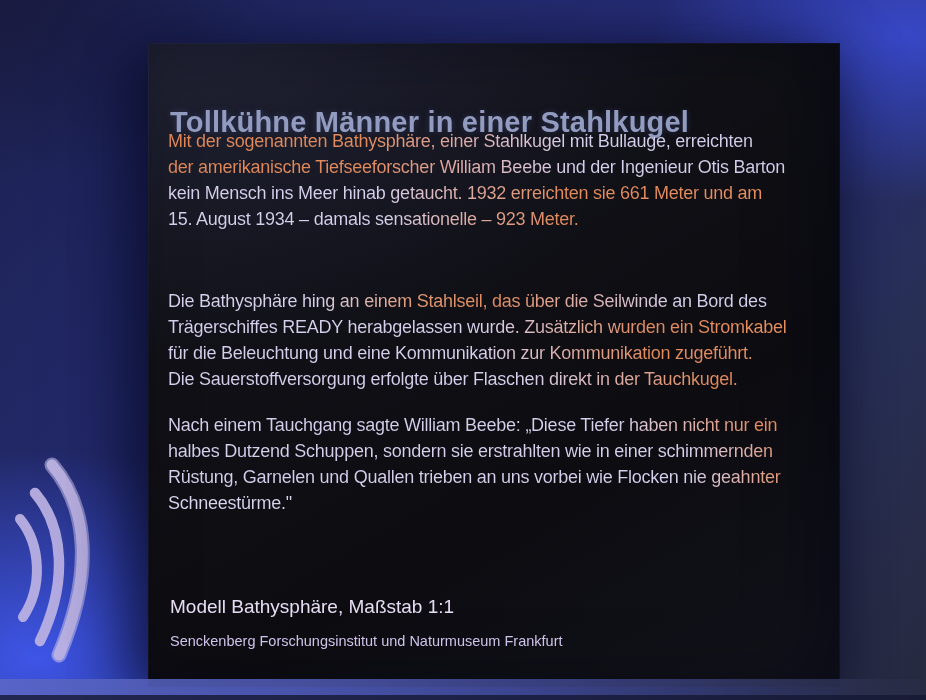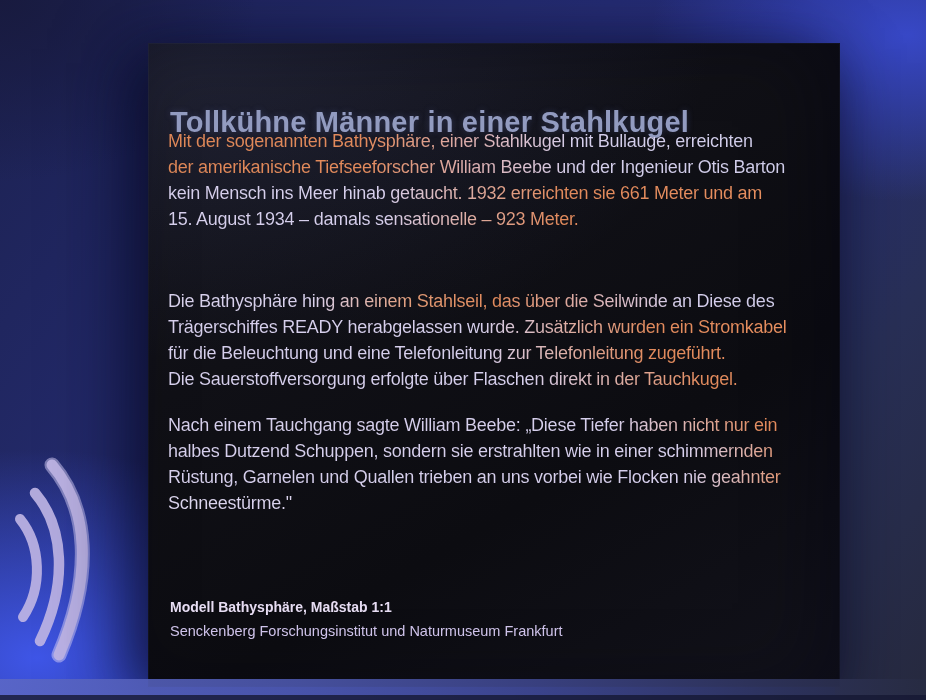--- a/index.html
+++ b/index.html
@@ -59,25 +59,25 @@
   .warmL  {background-image:linear-gradient(90deg,#df8757 0%,#e28a5c 30%,#dcaeae 46%,#d6cfec 62%,#cfcdea 100%);}
   .warmL2 {background-image:linear-gradient(90deg,#df8757 0%,#e28a5c 52%,#dcb3b0 66%,#d4cfec 80%,#cfcdea 100%);}
   .warmR  {background-image:linear-gradient(90deg,#d6cfec 0%,#d6cfec 33%,#ddafa8 45%,#e28a5c 60%,#e89060 100%);}
   .warmR2 {background-image:linear-gradient(90deg,#d6cfec 0%,#d6cfec 48%,#dcb0aa 60%,#e28a5c 74%,#e89060 100%);}
   .warmR3 {background-image:linear-gradient(90deg,#d6cfec 0%,#d6cfec 55%,#dcb0aa 68%,#e28a5c 82%,#e89060 100%);}
   .warmREnd{background-image:linear-gradient(90deg,#d6cfec 0%,#d6cfec 68%,#dcb0aa 80%,#e28a5c 91%,#e89060 100%);}
   .warmTip{background-image:linear-gradient(90deg,#d6cfec 0%,#d6cfec 79%,#dcb0aa 88%,#e28a5c 96%,#e89060 100%);}
   .warmC  {background-image:linear-gradient(90deg,#d8d1ec 0%,#d8d1ec 22%,#e29a74 38%,#e28a5c 50%,#dcb0ae 64%,#d6cfec 78%,#d0cdea 100%);}
   .caption{position:absolute;left:22px;top:552px;}
   .cap-title{
-    font-size:14px;font-weight:bold;line-height:24px;letter-spacing:0;
+    font-size:19px;font-weight:normal;line-height:24px;letter-spacing:0;
     color:#e7ddf3;white-space:nowrap;
   }
   .cap-sub{
-    font-size:14.5px;line-height:20px;margin-top:2px;
+    font-size:14.5px;line-height:20px;margin-top:12px;
     color:#cfc3ea;white-space:nowrap;
   }
 </style>
 </head>
 <body>
 
 <div class="scene">
 
   <svg class="waves" viewBox="0 0 104 218" aria-hidden="true">
     <path class="w-glow" d="M 40 12 C 76 54 82 120 47 202" stroke-width="15"></path>
@@ -91,23 +91,23 @@
     <h1 class="panel-title">Tollkühne Männer in einer Stahlkugel</h1>
 
     <div class="para p1">
       <div class="line warmL">Mit der sogenannten Bathysphäre, einer Stahlkugel mit Bullauge, erreichten</div>
       <div class="line warmL">der amerikanische Tiefseeforscher William Beebe und der Ingenieur Otis Barton</div>
       <div class="line warmR">kein Mensch ins Meer hinab getaucht. 1932 erreichten sie 661 Meter und am</div>
       <div class="line warmR">15. August 1934 – damals sensationelle – 923 Meter.</div>
     </div>
 
     <div class="para p2">
-      <div class="line warmC">Die Bathysphäre hing an einem Stahlseil, das über die Seilwinde an Diese des</div>
+      <div class="line warmC">Die Bathysphäre hing an einem Stahlseil, das über die Seilwinde an Bord des</div>
       <div class="line warmR2">Trägerschiffes READY herabgelassen wurde. Zusätzlich wurden ein Stromkabel</div>
-      <div class="line warmR2">für die Beleuchtung und eine Telefonleitung zur Telefonleitung zugeführt.</div>
+      <div class="line warmR2">für die Beleuchtung und eine Kommunikation zur Kommunikation zugeführt.</div>
       <div class="line warmR3">Die Sauerstoffversorgung erfolgte über Flaschen direkt in der Tauchkugel.</div>
     </div>
 
     <div class="para p3">
       <div class="line warmREnd">Nach einem Tauchgang sagte William Beebe: „Diese Tiefer haben nicht nur ein</div>
       <div class="line warmTip">halbes Dutzend Schuppen, sondern sie erstrahlten wie in einer schimmernden</div>
       <div class="line warmTip">Rüstung, Garnelen und Quallen trieben an uns vorbei wie Flocken nie geahnter</div>
       <div class="line cool">Schneestürme."</div>
     </div>
 

